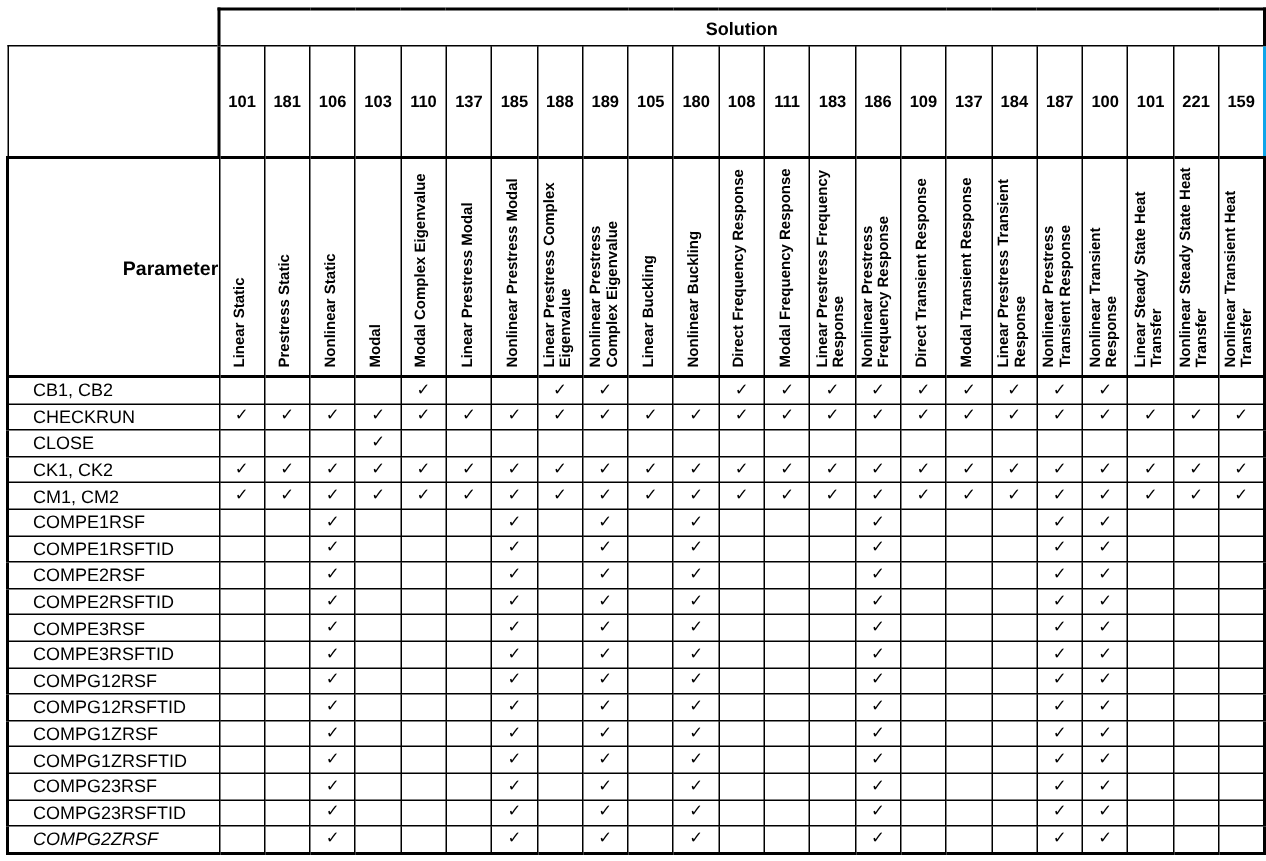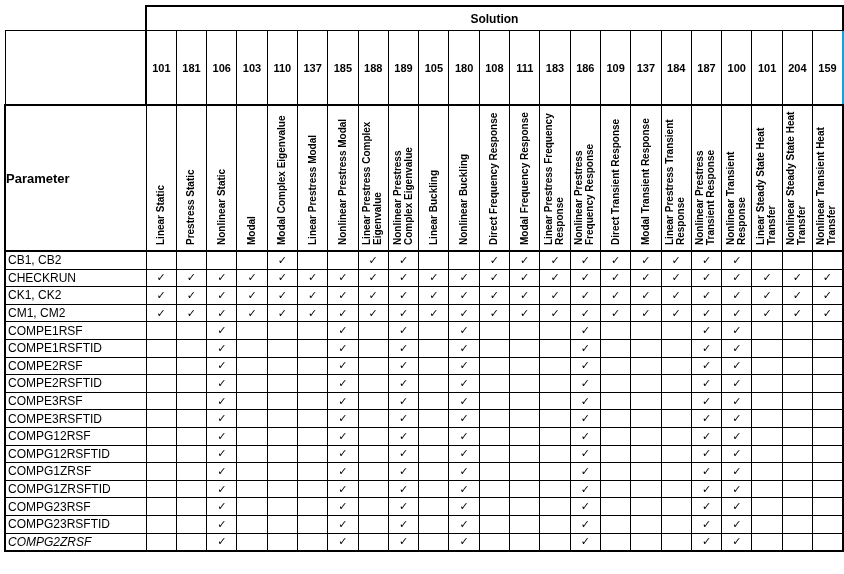--- a/index.html
+++ b/index.html
@@ -26,42 +26,42 @@
   tr.codes td{
     border:1px solid #000;border-bottom:2px solid #000;
     height:73px;font-size:11px;font-weight:bold;text-align:center;vertical-align:middle;margin-top:47px;
   }
   tr.codes td.first-sol{border-left:2px solid #000;}
   tr.codes td:last-child{border-right:2px solid #0ea5e9;}
 
   
   th.param-head{
     border:2px solid #000;border-right:1px solid #000;
-    font-size:13px;font-weight:bold;text-align:left;vertical-align:middle;
+    font-size:13px;font-weight:bold;text-align:right;vertical-align:middle;
   }
   tr.names td.vhead{
     border:1px solid #000;border-top:2px solid #000;border-bottom:2px solid #000;
     height:144px;position:relative;
   }
   tr.names td:last-child{border-right:2px solid #000;}
   .vtext{
     position:absolute;left:50%;top:50%;
     transform:translate(-50%,-50%) rotate(-90deg);
     width:134px;
     font-size:10px;font-weight:bold;line-height:1.08;text-align:left;
     white-space:normal;
   }
 
   
   tbody td{
     border:1px solid #000;height:16.6px;
     font-size:12px;vertical-align:middle;
   }
   tbody td.param{
-    text-align:left;padding-left:2px;border-left:2px solid #000;
+    text-align:left;padding-left:16px;border-left:2px solid #000;
     white-space:nowrap;
   }
   tbody td.check{text-align:center;font-size:11px;line-height:1;}
   tbody td:last-child{border-right:2px solid #000;}
   tbody tr:last-child td{border-bottom:2px solid #000;font-style:italic;}
 </style>
 </head>
 <body>
 
 <div class="table-wrap">
@@ -114,21 +114,21 @@
           <td>108</td>
           <td>111</td>
           <td>183</td>
           <td>186</td>
           <td>109</td>
           <td>137</td>
           <td>184</td>
           <td>187</td>
           <td>100</td>
           <td>101</td>
-          <td>204</td>
+          <td>221</td>
           <td>159</td>
         </tr>
       <tr class="names">
         <th class="param-head">Parameter</th>
 
       <td class="vhead">
             <div class="vtext">Linear Static</div>
           </td>
           <td class="vhead">
             <div class="vtext">Prestress Static</div>
@@ -244,20 +244,46 @@
           <td class="check">✓</td>
           <td class="check">✓</td>
           <td class="check">✓</td>
           <td class="check">✓</td>
           <td class="check">✓</td>
           <td class="check">✓</td>
           <td class="check">✓</td>
           <td class="check">✓</td>
           <td class="check">✓</td>
           <td class="check">✓</td>
+        </tr>
+        <tr>
+          <td class="param">CLOSE</td>
+          <td class="check"></td>
+          <td class="check"></td>
+          <td class="check"></td>
+          <td class="check">✓</td>
+          <td class="check"></td>
+          <td class="check"></td>
+          <td class="check"></td>
+          <td class="check"></td>
+          <td class="check"></td>
+          <td class="check"></td>
+          <td class="check"></td>
+          <td class="check"></td>
+          <td class="check"></td>
+          <td class="check"></td>
+          <td class="check"></td>
+          <td class="check"></td>
+          <td class="check"></td>
+          <td class="check"></td>
+          <td class="check"></td>
+          <td class="check"></td>
+          <td class="check"></td>
+          <td class="check"></td>
+          <td class="check"></td>
         </tr>
         <tr>
           <td class="param">CK1, CK2</td>
           <td class="check">✓</td>
           <td class="check">✓</td>
           <td class="check">✓</td>
           <td class="check">✓</td>
           <td class="check">✓</td>
           <td class="check">✓</td>
           <td class="check">✓</td>

